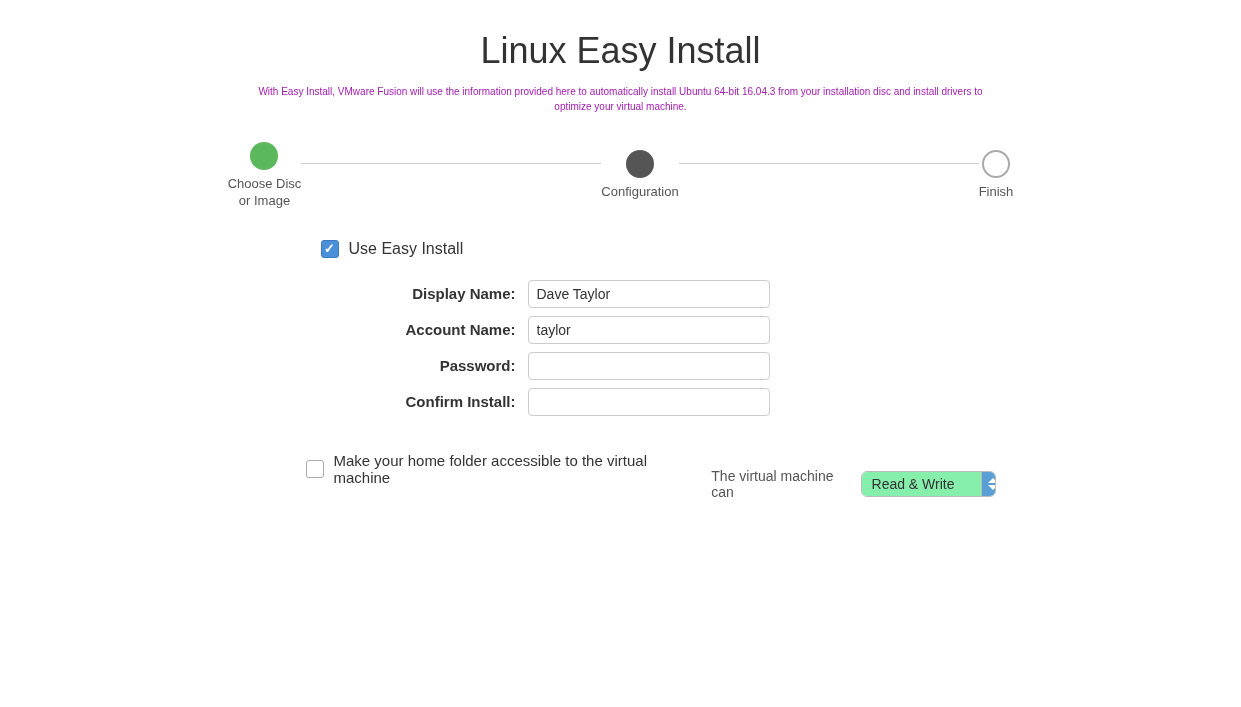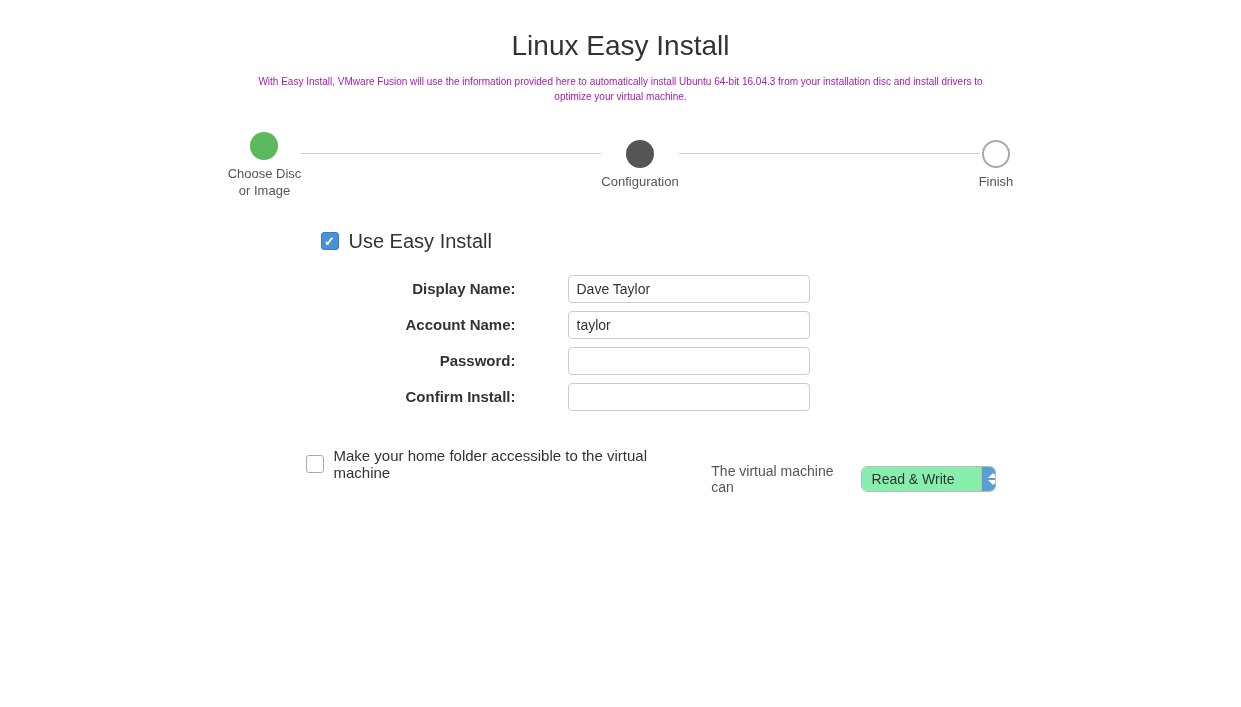--- a/index.html
+++ b/index.html
@@ -14,21 +14,21 @@
       width: 1241px;
       min-height: 707px;
       display: flex;
       flex-direction: column;
       align-items: center;
       padding: 30px 40px 30px;
       color: #333;
     }
 
     .page-title {
-      font-size: 28px;
+      font-size: 36px;
       font-weight: 300;
       color: #333;
       margin-bottom: 12px;
       text-align: center;
     }
 
     .subtitle {
       font-size: 10px;
       color: #a21caf;
       text-align: center;
@@ -134,37 +134,36 @@
       border: 1px solid #aaa;
       border-radius: 3px;
       display: flex;
       align-items: center;
       justify-content: center;
       flex-shrink: 0;
       cursor: pointer;
     }
 
     .easy-install-label {
-      font-size: 20px;
+      font-size: 16px;
       color: #333;
     }
 
     .form-fields {
       display: flex;
       flex-direction: column;
       gap: 0;
       width: 100%;
       padding-left: 20px;
     }
 
     .form-row {
       display: flex;
       align-items: center;
       margin-bottom: 8px;
-      gap: 40px;
     }
 
     .form-label {
       font-size: 15px;
       font-weight: 600;
       color: #333;
       text-align: right;
       width: 175px;
       margin-right: 12px;
       flex-shrink: 0;

